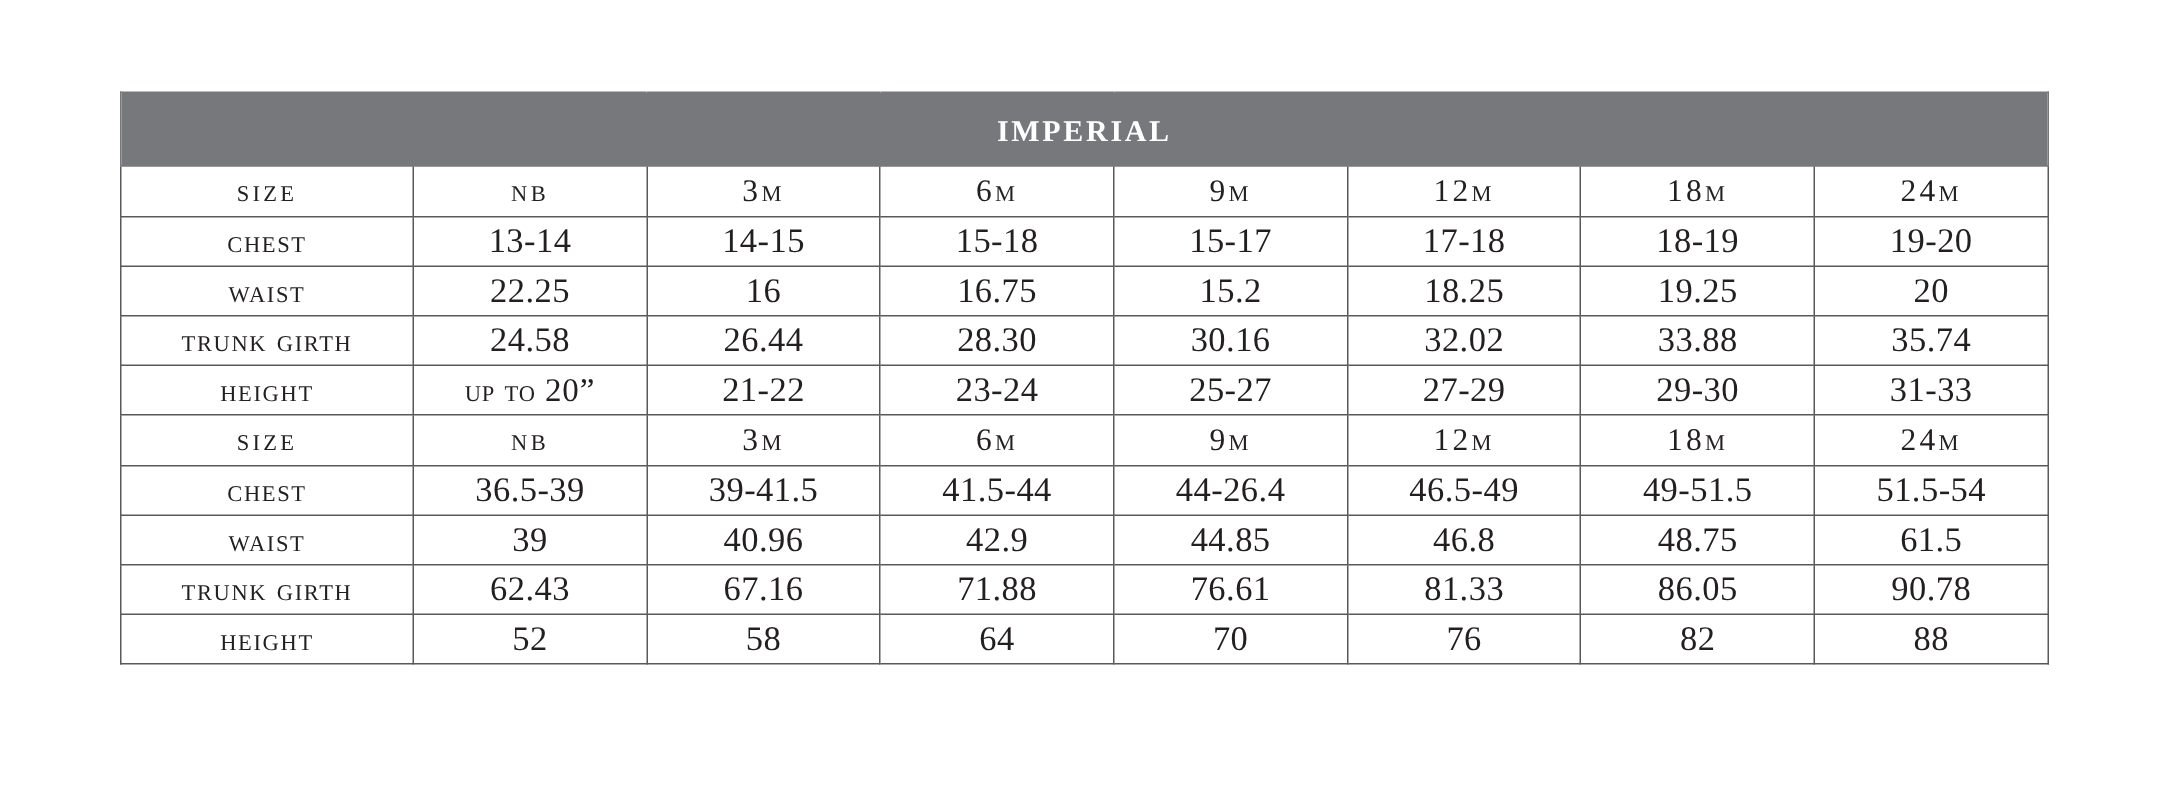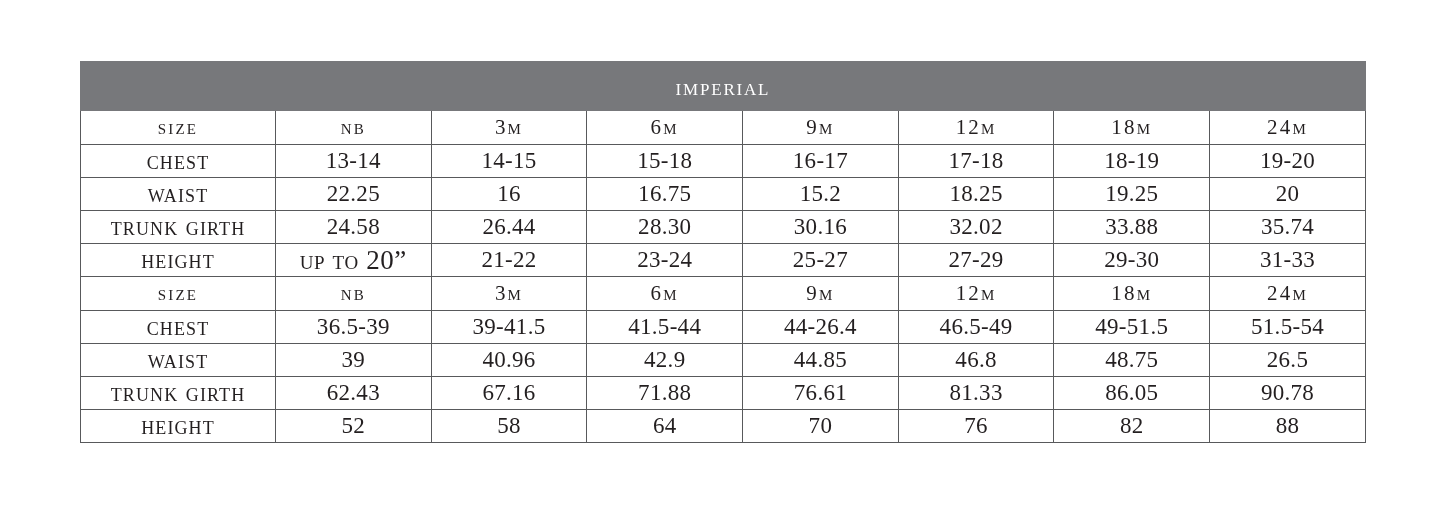--- a/index.html
+++ b/index.html
@@ -54,46 +54,47 @@
     height: 48px;
     font-size: 28px;
     letter-spacing: 1.6px;
     font-variant: small-caps;
     text-transform: lowercase;
   }
   .section-title {
     display: inline-block;
     font-variant: small-caps;
     text-transform: lowercase;
-    font-size: 24px;
+    font-size: 28px;
     letter-spacing: 1.8px;
+    font-weight: bold;
   }
   .rowlabel {
     font-variant: small-caps;
     text-transform: lowercase;
-    font-size: 26px;
+    font-size: 21px;
     letter-spacing: 1.1px;
     display: inline-block;
   }
   .headcell {
     font-variant: small-caps;
     text-transform: lowercase;
     font-size: 21px;
     letter-spacing: 2.2px;
     display: inline-block;
   }
   .datacell {
     font-size: 23px;
     letter-spacing: 0.3px;
     display: inline-block;
   }
   .cap-val {
     font-variant: small-caps;
     text-transform: lowercase;
-    font-size: 27px;
+    font-size: 22px;
     letter-spacing: 0.6px;
     display: inline-block;
   }
   tr.header-row td { height: 33px; }
   tr.data-row td { height: 32px; }
 </style>
 </head>
 <body>
 
 <div class="page">
@@ -124,21 +125,21 @@
           <td><span class="headcell">9M</span></td>
           <td><span class="headcell">12M</span></td>
           <td><span class="headcell">18M</span></td>
           <td><span class="headcell">24M</span></td>
         </tr>
         <tr class="data-row">
           <td><span class="rowlabel">Chest</span></td>
           <td><span class="datacell">13-14</span></td>
           <td><span class="datacell">14-15</span></td>
           <td><span class="datacell">15-18</span></td>
-          <td><span class="datacell">16-17</span></td>
+          <td><span class="datacell">15-17</span></td>
           <td><span class="datacell">17-18</span></td>
           <td><span class="datacell">18-19</span></td>
           <td><span class="datacell">19-20</span></td>
         </tr>
         <tr class="data-row">
           <td><span class="rowlabel">Waist</span></td>
           <td><span class="datacell">22.25</span></td>
           <td><span class="datacell">16</span></td>
           <td><span class="datacell">16.75</span></td>
           <td><span class="datacell">15.2</span></td>
@@ -188,21 +189,21 @@
           <td><span class="datacell">51.5-54</span></td>
         </tr>
         <tr class="data-row">
           <td><span class="rowlabel">Waist</span></td>
           <td><span class="datacell">39</span></td>
           <td><span class="datacell">40.96</span></td>
           <td><span class="datacell">42.9</span></td>
           <td><span class="datacell">44.85</span></td>
           <td><span class="datacell">46.8</span></td>
           <td><span class="datacell">48.75</span></td>
-          <td><span class="datacell">26.5</span></td>
+          <td><span class="datacell">61.5</span></td>
         </tr>
         <tr class="data-row">
           <td><span class="rowlabel">Trunk Girth</span></td>
           <td><span class="datacell">62.43</span></td>
           <td><span class="datacell">67.16</span></td>
           <td><span class="datacell">71.88</span></td>
           <td><span class="datacell">76.61</span></td>
           <td><span class="datacell">81.33</span></td>
           <td><span class="datacell">86.05</span></td>
           <td><span class="datacell">90.78</span></td>

